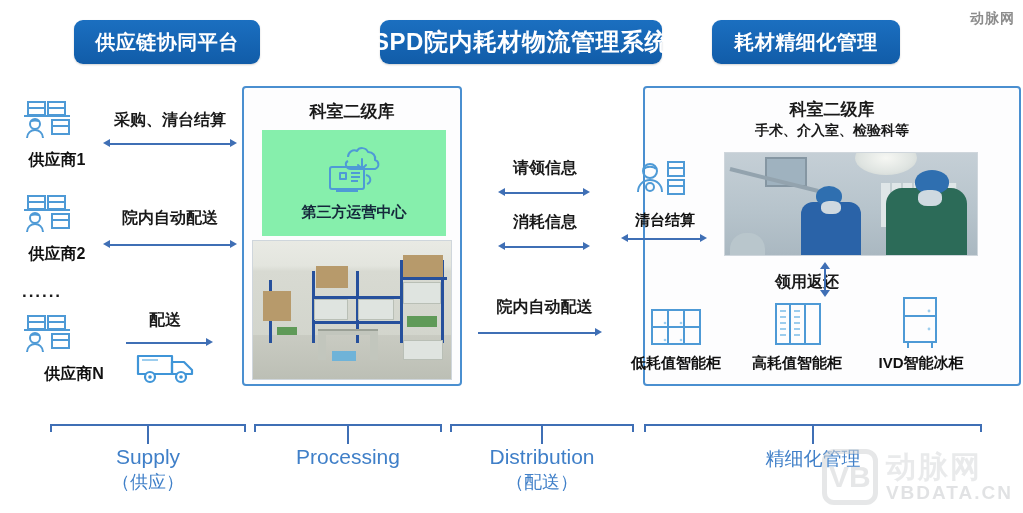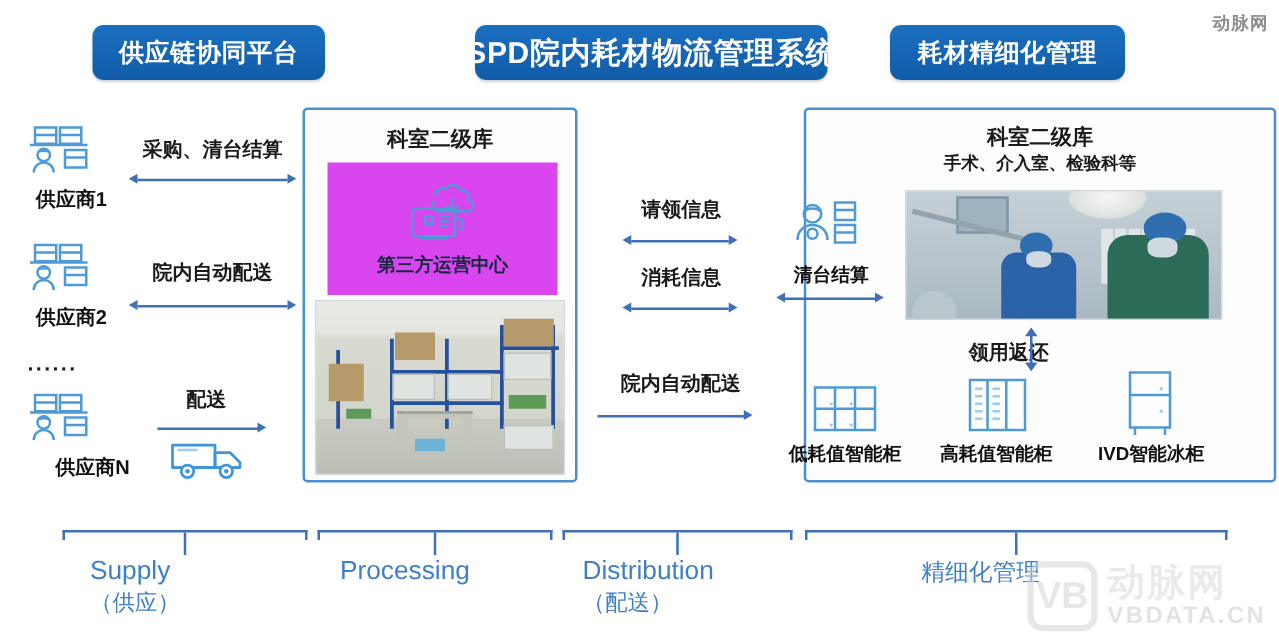--- a/index.html
+++ b/index.html
@@ -41,21 +41,21 @@
   .panel-title {
     text-align: center; font-weight: bold; color: #1a1a1a;
   }
   #wh-title   { position:absolute; left:0; right:0; top: 12px; font-size: 17px; }
   #dept-title { position:absolute; left:0; right:0; top: 10px; font-size: 17px; }
   #dept-sub   { position:absolute; left:0; right:0; top: 34px; font-size: 14px; font-weight: bold; color:#1a1a1a; text-align:center;}
 
   
   #tpoc {
     position: absolute; left: 18px; top: 42px; width: 184px; height: 106px;
-    background: #d946ef;
+    background: #86efac;
     display: flex; flex-direction: column; align-items: center; justify-content: center;
     gap: 2px;
   }
   #tpoc-label { font-size: 15px; font-weight: bold; color:#15283c; }
 
   
   .photo { position: absolute; overflow: hidden; background:#b9bfc2; }
 
   #photo-warehouse {
     left: 252px; top: 240px; width: 200px; height: 140px;
@@ -131,21 +131,21 @@
   }
 
   
   .bracket { position:absolute; }
   .bracket .bar { position:absolute; left:0; right:0; top:0; height:2px; background:#3f6fb5; }
   .bracket .capL, .bracket .capR { position:absolute; top:0; width:2px; height:8px; background:#3f6fb5; }
   .bracket .capL { left:0; } .bracket .capR { right:0; }
   .bracket .stem { position:absolute; top:2px; left:50%; width:2px; height:18px; background:#3f6fb5; transform:translateX(-1px); }
 
   .stage-label {
-    position:absolute; text-align:left; color:#3f7fc8; white-space:nowrap;
+    position:absolute; text-align:center; color:#3f7fc8; white-space:nowrap;
   }
   .stage-label .en { font-size: 21px; line-height: 26px; }
   .stage-label .cn { font-size: 18px; line-height: 24px; }
   .stage-label.cn-only .en { font-size: 19px; }
 
   
   #wm-top {
     position:absolute; right: 8px; top: 10px;
     font-size: 14px; font-weight:bold; color:#8c8c8c; letter-spacing:1px;
   }

